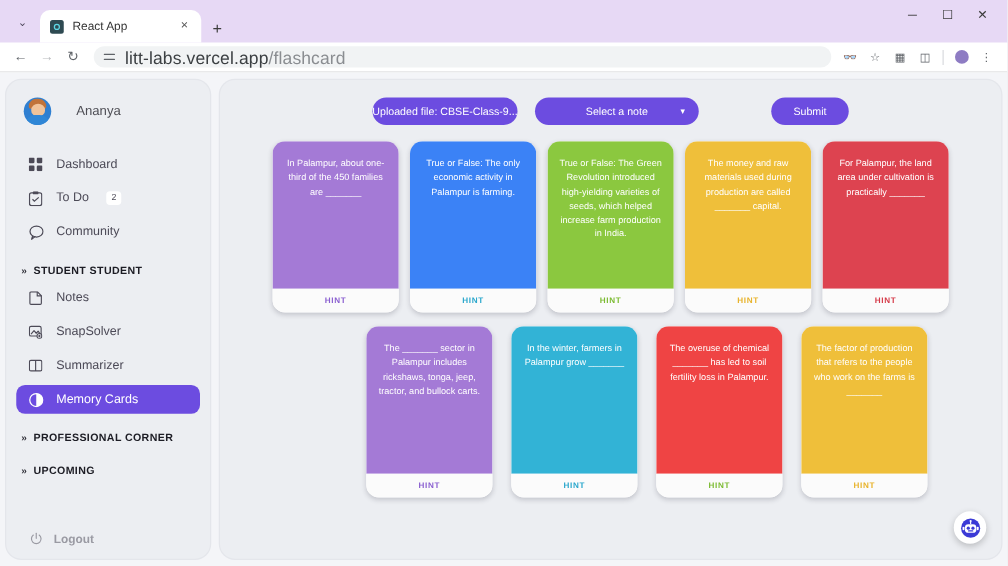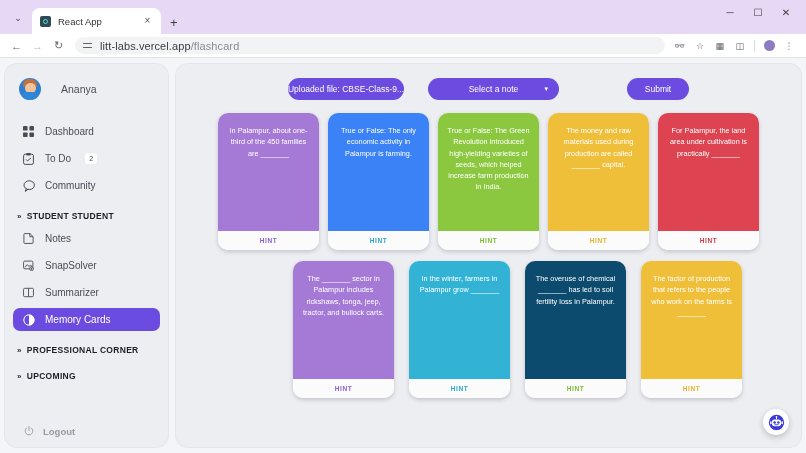--- a/index.html
+++ b/index.html
@@ -56,21 +56,21 @@
   .omnibox {
     flex:1; height:17px; margin:0 6px; background:#f1f3f4; border-radius:9px;
     display:flex; align-items:center; padding:0 8px; gap:6px;
   }
   .omni-icon { width:11px; height:9px; flex:none; position:relative; }
   .omni-icon::before, .omni-icon::after {
     content:""; position:absolute; left:0; height:1.1px; width:9px; background:#5f6368; border-radius:1px;
   }
   .omni-icon::before { top:2px; }
   .omni-icon::after  { top:6px; }
-  .omni-url { font-size:11px; color:#3c4043; white-space:nowrap; letter-spacing:.1px; }
+  .omni-url { font-size:14px; color:#3c4043; white-space:nowrap; letter-spacing:.1px; }
   .omni-url .path { color:#8a8d91; }
   .tb-right { display:flex; align-items:center; gap:2px; padding-right:2px; }
   .tb-ic { width:18px; height:18px; display:flex; align-items:center; justify-content:center;
            font-size:9px; color:#5f6368; }
   .tb-sep { width:1px; height:12px; background:#dadce0; margin:0 3px; }
   .tb-avatar { width:11px; height:11px; border-radius:50%; background:#8e7cc3; }
 
   
   .app {
     position:absolute; top:58px; left:0; right:0; bottom:0;
@@ -120,21 +120,21 @@
     display:flex; align-items:center; gap:8px; padding:0 9px 0 9px;
     font-size:9.5px; color:#9a9aa3; height:20px;font-weight:bold;
   }
 
   
   .content {
     flex:1; background:#eceef2; border-radius:12px; position:relative;
     box-shadow:0 0 0 1px #e4e6eb; overflow:hidden;
   }
   .topbar {
-    display:flex; align-items:center; gap:24px; padding:14px 0 0 0;
+    display:flex; align-items:center; gap:14px; padding:14px 0 0 0;
     justify-content:center;
   }
   .pill {
     background:#6c4ce0; color:#fff; border:none; border-radius:14px;
     height:22px; font-size:8.5px; font-family:"Liberation Sans", sans-serif;
     display:flex; align-items:center; justify-content:center; cursor:pointer;
     white-space:nowrap;
   }
   .pill.uploaded { width:116px; }
   .pill.select   { width:131px; justify-content:center; position:relative; }
@@ -367,21 +367,21 @@
         <div class="row row2">
             <div class="card">
               <div class="card-face" style="background: rgb(164, 122, 214);">The _______ sector in Palampur includes rickshaws, tonga, jeep, tractor, and bullock carts.</div>
               <div class="card-hint" style="color: rgb(138, 95, 208);">HINT</div>
             </div>
             <div class="card">
               <div class="card-face" style="background: rgb(50, 179, 214);">In the winter, farmers in Palampur grow _______</div>
               <div class="card-hint" style="color: rgb(42, 167, 204);">HINT</div>
             </div>
             <div class="card">
-              <div class="card-face" style="background: #0c4a6e;">The overuse of chemical _______ has led to soil fertility loss in Palampur.</div>
+              <div class="card-face" style="background: #ef4444;">The overuse of chemical _______ has led to soil fertility loss in Palampur.</div>
               <div class="card-hint" style="color: rgb(124, 187, 50);">HINT</div>
             </div>
             <div class="card">
               <div class="card-face" style="background: rgb(239, 191, 58);">The factor of production that refers to the people who work on the farms is _______</div>
               <div class="card-hint" style="color: rgb(232, 179, 43);">HINT</div>
             </div>
           </div>
       </div>
 
       <div class="chatbot">

